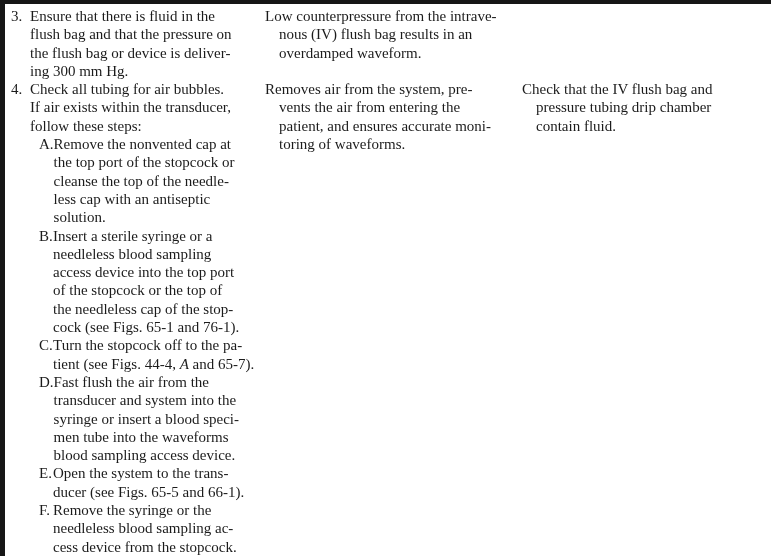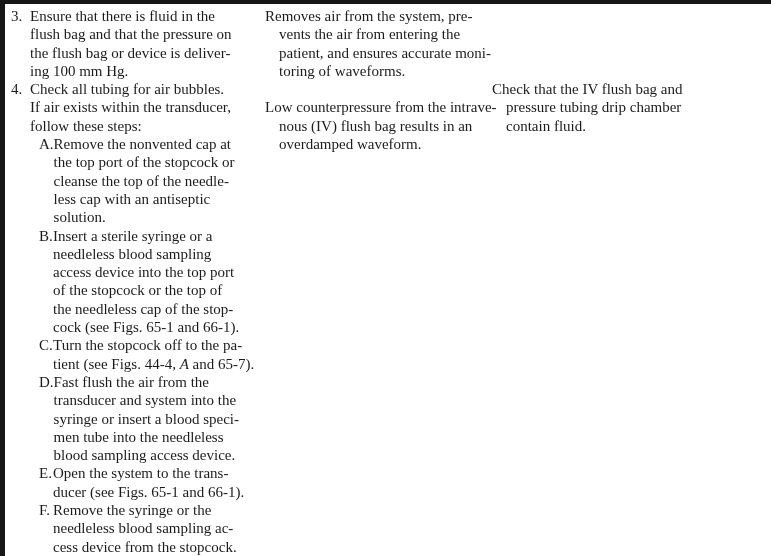--- a/index.html
+++ b/index.html
@@ -34,21 +34,21 @@
     background: #161616;
   }
   .col {
     position: absolute;
     top: 7px;
     font-size: 15px;
     line-height: 18.3px;
   }
   .col-steps    { left: 11px;  width: 252px; }
   .col-rationale{ left: 265px; width: 252px; }
-  .col-consider { left: 492px; width: 250px; top: 80px; }
+  .col-consider { left: 522px; width: 250px; top: 80px; }
 
   .li { display: flex; }
   .li .marker { flex: 0 0 19px; }
   .li.sub { margin-left: 28px; }
   .li.sub .marker { flex: 0 0 14px; }
   .li .body {
     flex: 1 1 auto;
     white-space: pre-line;
   }
   .hang {
@@ -65,21 +65,21 @@
 <div class="page">
   <div class="rule-top"></div>
   <div class="rule-left"></div>
 
   <div class="col col-steps">
     <div class="li num">
         <span class="marker">3.</span>
         <span class="body">Ensure that there is fluid in the
 flush bag and that the pressure on
 the flush bag or device is deliver-
-ing 100 mm Hg.</span>
+ing 300 mm Hg.</span>
       </div>
     <div class="li num">
         <span class="marker">4.</span>
         <span class="body">Check all tubing for air bubbles.
 If air exists within the transducer,
 follow these steps:</span>
       </div>
     <div class="li sub">
         <span class="marker">A.</span>
         <span class="body">Remove the nonvented cap at
@@ -88,56 +88,56 @@
 less cap with an antiseptic
 solution.</span>
       </div>
     <div class="li sub">
         <span class="marker">B.</span>
         <span class="body">Insert a sterile syringe or a
 needleless blood sampling
 access device into the top port
 of the stopcock or the top of
 the needleless cap of the stop-
-cock (see Figs. 65-1 and 66-1).</span>
+cock (see Figs. 65-1 and 76-1).</span>
       </div>
     <div class="li sub">
         <span class="marker">C.</span>
         <span class="body"><span>Turn the stopcock off to the pa-
 tient (see Figs. 44-4, </span><span class="it">A</span><span> and 65-7).</span></span>
       </div>
     <div class="li sub">
         <span class="marker">D.</span>
         <span class="body">Fast flush the air from the
 transducer and system into the
 syringe or insert a blood speci-
-men tube into the needleless
+men tube into the waveforms
 blood sampling access device.</span>
       </div>
     <div class="li sub">
         <span class="marker">E.</span>
         <span class="body">Open the system to the trans-
-ducer (see Figs. 65-1 and 66-1).</span>
+ducer (see Figs. 65-5 and 66-1).</span>
       </div>
     <div class="li sub">
         <span class="marker">F.</span>
         <span class="body">Remove the syringe or the
 needleless blood sampling ac-
 cess device from the stopcock.</span>
       </div>
   </div>
 
   <div class="col col-rationale">
+    <p class="hang">Low counterpressure from the intrave-
+nous (IV) flush bag results in an
+overdamped waveform.</p>
     <p class="hang">Removes air from the system, pre-
 vents the air from entering the
 patient, and ensures accurate moni-
 toring of waveforms.</p>
-    <p class="hang">Low counterpressure from the intrave-
-nous (IV) flush bag results in an
-overdamped waveform.</p>
   </div>
 
   <div class="col col-consider">
     <p class="hang">Check that the IV flush bag and
 pressure tubing drip chamber
 contain fluid.</p>
   </div>
 </div>
 
 </body></html>

